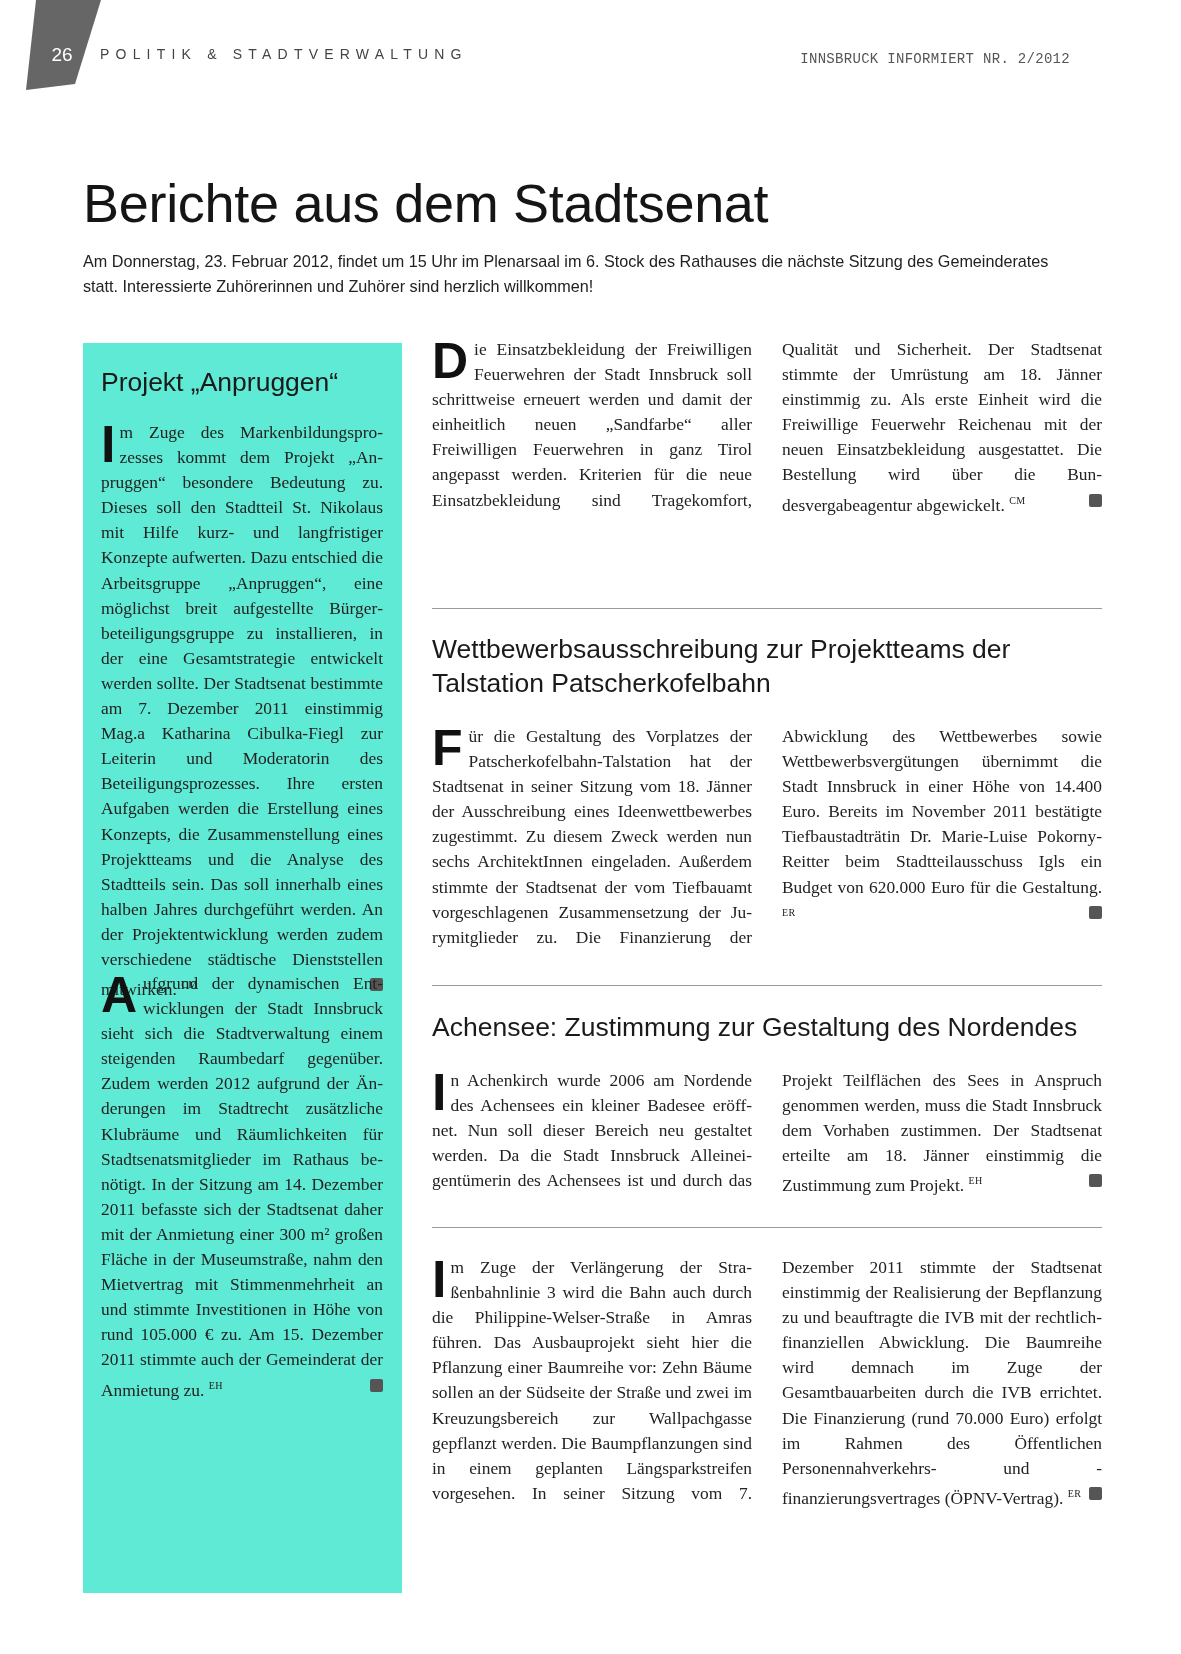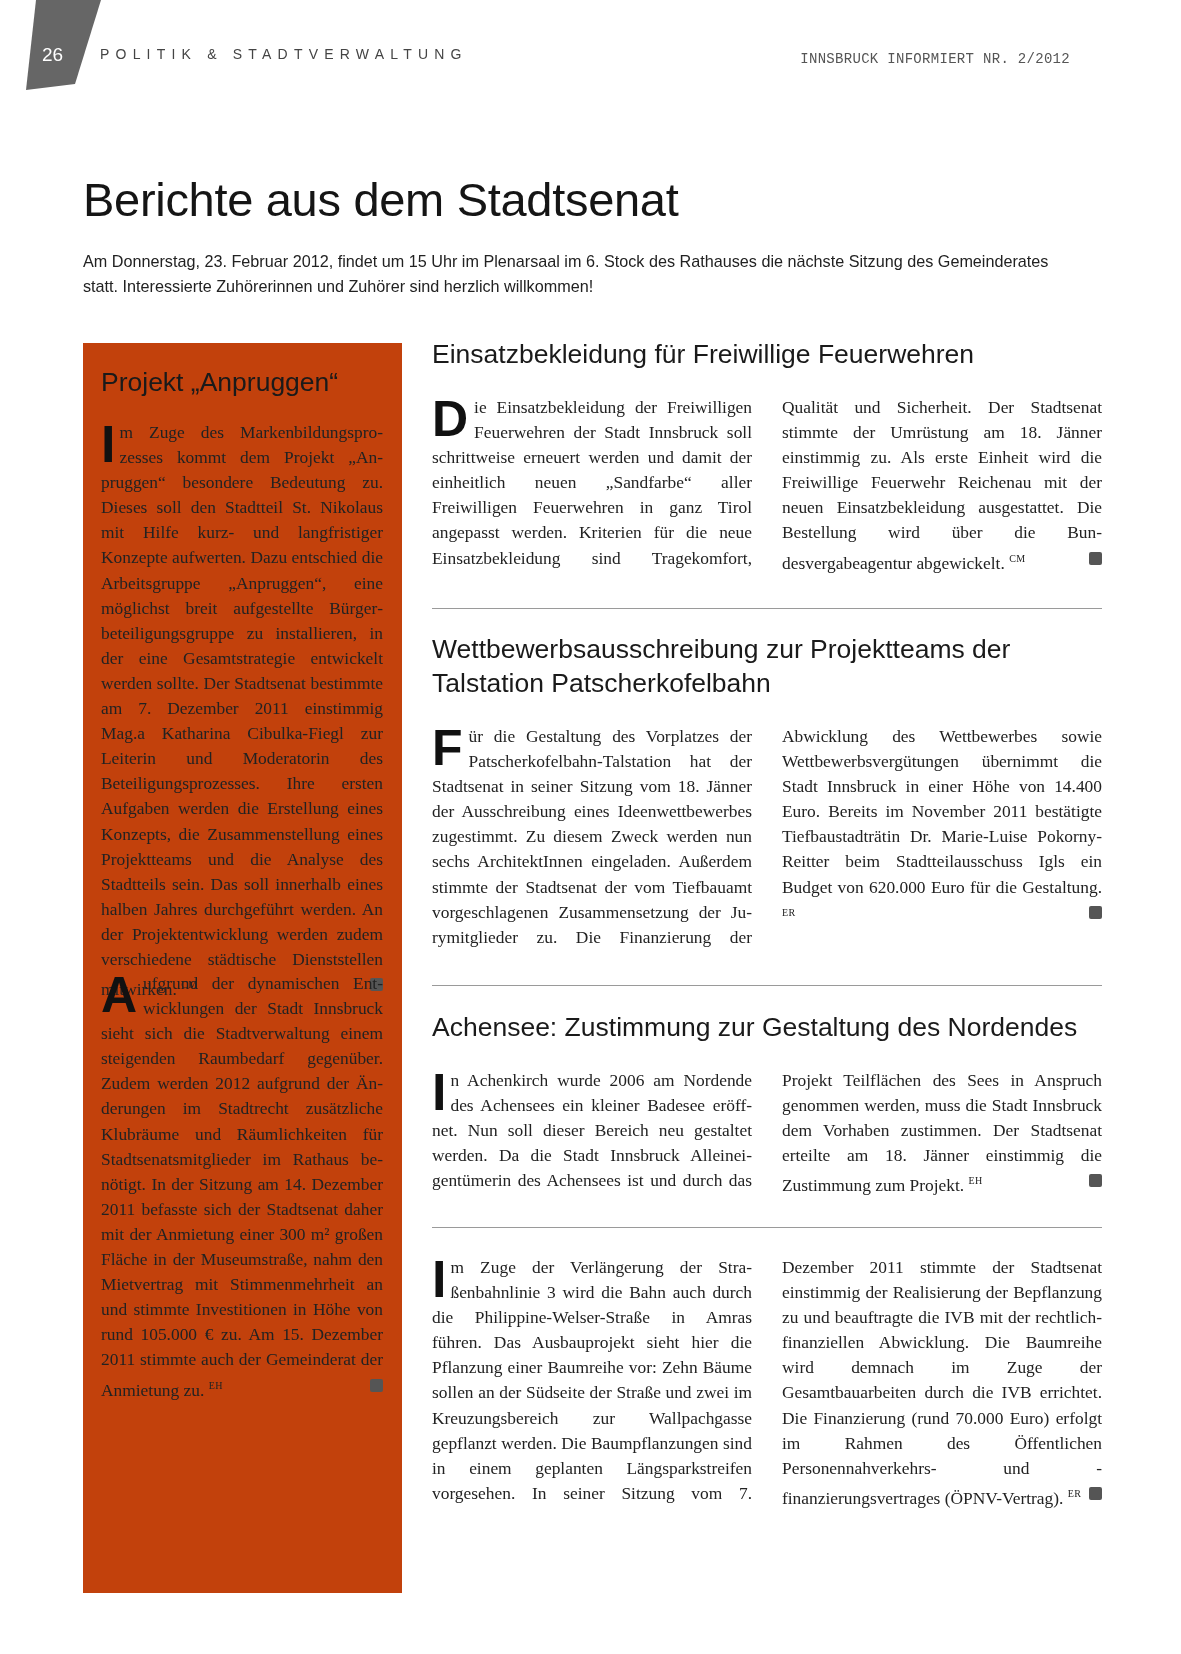--- a/index.html
+++ b/index.html
@@ -5,43 +5,43 @@
   * { box-sizing: border-box; margin: 0; padding: 0; }
   html, body { width: 1181px; height: 1654px; background: #ffffff; overflow: hidden; }
   body { position: relative; font-family: "Liberation Serif", serif; color: #1e1e1e; }
 
   .page-tab {
     position: absolute; left: 0; top: 0; width: 110px; height: 92px;
   }
   .page-tab svg { position: absolute; left: 0; top: 0; }
   .page-number {
     position: absolute; left: 42px; top: 44px; width: 40px;
-    font-family: "Liberation Sans", sans-serif; font-size: 19px; color: #ffffff;
+    font-family: "Liberation Sans", sans-serif; font-size: 19px; color: #ffffff; text-align: center;
   }
   .section-label {
     position: absolute; left: 100px; top: 46px;
     font-family: "Liberation Sans", sans-serif; font-size: 14px; letter-spacing: 6.2px; color: #444;
   }
   .issue-label {
     position: absolute; right: 111px; top: 51px;
     font-family: Liberation Mono, monospace; font-size: 14px; color: #555; letter-spacing: 0.3px;
   }
 
   .main-title {
     position: absolute; left: 83px; top: 172px;
-    font-family: "Liberation Sans", sans-serif; font-size: 47px; font-weight: normal; color: #151515; letter-spacing: -0.3px;
+    font-family: "Liberation Sans", sans-serif; font-size: 54px; font-weight: normal; color: #151515; letter-spacing: -0.3px;
   }
   .intro {
     position: absolute; left: 83px; top: 249px; width: 1000px;
     font-family: "Liberation Sans", sans-serif; font-size: 16.2px; line-height: 25px; color: #222;
   }
 
   .sidebar {
     position: absolute; left: 83px; top: 343px; width: 319px; height: 1250px;
-    background: #c2410c;
+    background: #5eead4;
   }
   .sidebar .sb-inner { position: absolute; left: 18px; top: 0; width: 282px; }
 
   h2.article-title {
     font-family: "Liberation Sans", sans-serif; font-weight: normal; color: #1a1a1a;
     font-size: 26.5px; line-height: 34px;
   }
   .body-text {
     font-family: "Liberation Serif", serif; font-size: 17.4px; line-height: 25.1px; color: #222;
     text-align: justify; hyphens: manual;
@@ -89,21 +89,20 @@
     </section>
     <section style="position:absolute; top:628px; width:282px;">
       <div class="body-text">
         <span class="dropcap">A</span><span>ufgrund der dynamischen Ent­wicklungen der Stadt Innsbruck sieht sich die Stadtverwaltung einem steigenden Raumbedarf gegenüber. Zudem werden 2012 aufgrund der Än­derungen im Stadtrecht zusätzliche Klubräume und Räumlichkeiten für Stadtsenatsmitglieder im Rathaus be­nötigt. In der Sitzung am 14. Dezem­ber 2011 befasste sich der Stadtsenat daher mit der Anmietung einer 300 m² großen Fläche in der Museumstraße, nahm den Mietvertrag mit Stimmen­mehrheit an und stimmte Investitionen in Höhe von rund 105.000 € zu. Am 15. Dezember 2011 stimmte auch der Ge­meinderat der Anmietung zu.</span> <span class="author-tag">EH</span><span class="end-mark"></span>
       </div>
     </section>
   </div>
 </div>
 
 <section class="article" style="top:337px;">
-  <h2 class="article-title">Einsatzbekleidung für Freiwillige Feuerwehren</h2>
   <div class="body-text cols">
     <span class="dropcap">D</span><span>ie Einsatzbekleidung der Freiwil­ligen Feuerwehren der Stadt Inns­bruck soll schrittweise erneuert werden und damit der einheitlich neuen „Sand­farbe“ aller Freiwilligen Feuerwehren in ganz Tirol angepasst werden. Kriterien für die neue Einsatzbekleidung sind Tra­gekomfort, Qualität und Sicherheit. Der Stadtsenat stimmte der Umrüstung am 18. Jänner einstimmig zu. Als erste Einheit wird die Freiwillige Feuerwehr Reichenau mit der neuen Einsatzbekleidung ausge­stattet. Die Bestellung wird über die Bun­desvergabeagentur abgewickelt.</span> <span class="author-tag">CM</span><span class="end-mark"></span>
   </div>
 </section>
 <div class="divider" style="top:608px;"></div>
 
 <section class="article" style="top:632px;">
   <h2 class="article-title" style="width:620px;">Wettbewerbsausschreibung zur Projektteams der Talstation Patscherkofelbahn</h2>
   <div class="body-text cols">
     <span class="dropcap">F</span><span>ür die Gestaltung des Vorplatzes der Patscherkofelbahn-Talstation hat der Stadtsenat in seiner Sitzung vom 18. Jänner der Ausschreibung eines Ideen­wettbewerbes zugestimmt. Zu diesem Zweck werden nun sechs ArchitektIn­nen eingeladen. Außerdem stimmte der Stadtsenat der vom Tiefbauamt vorge­schlagenen Zusammensetzung der Ju­rymitglieder zu. Die Finanzierung der Abwicklung des Wettbewerbes sowie Wettbewerbsvergütungen übernimmt die Stadt Innsbruck in einer Höhe von 14.400 Euro. Bereits im November 2011 bestätigte Tiefbaustadträtin Dr. Marie-Luise Pokorny-Reitter beim Stadtteil­ausschuss Igls ein Budget von 620.000 Euro für die Gestaltung.</span> <span class="author-tag">ER</span><span class="end-mark"></span>

